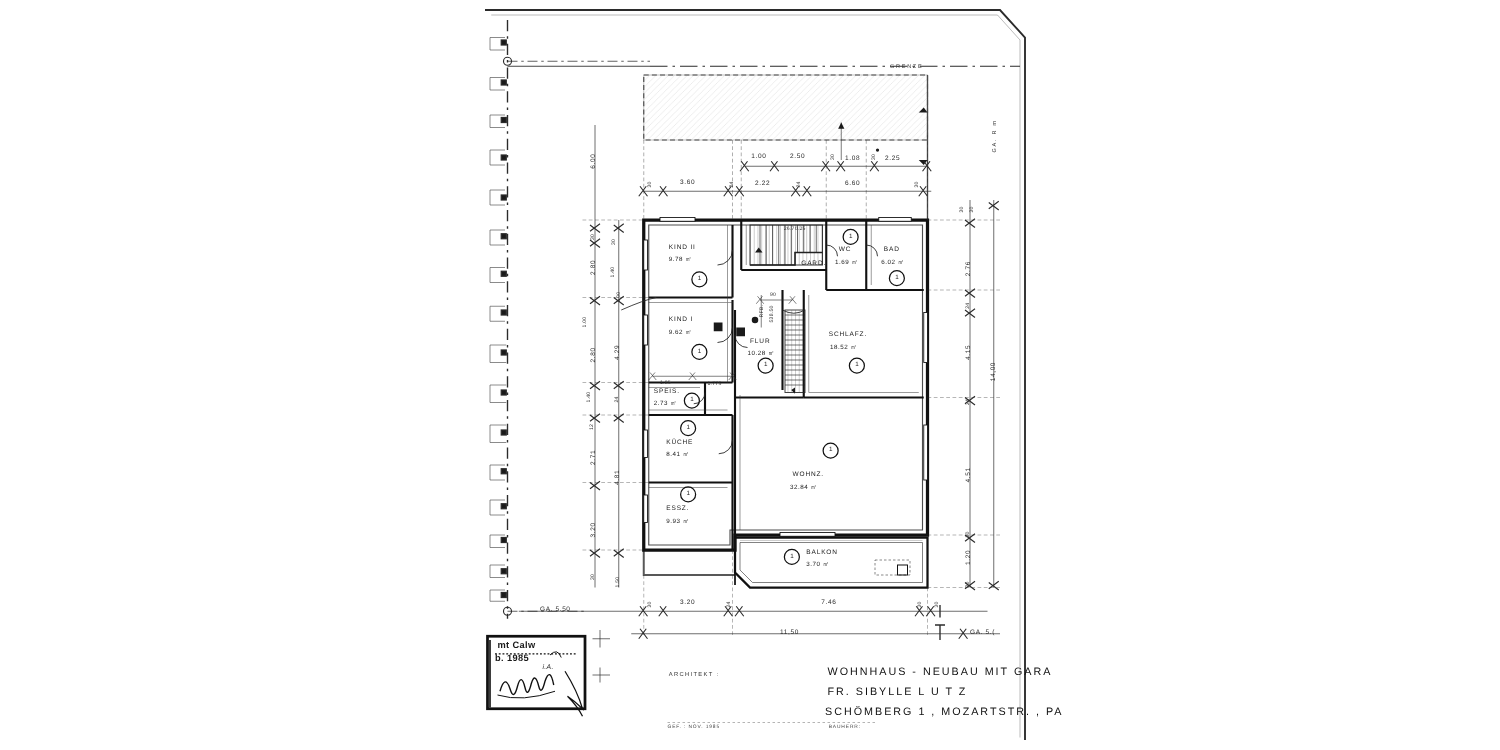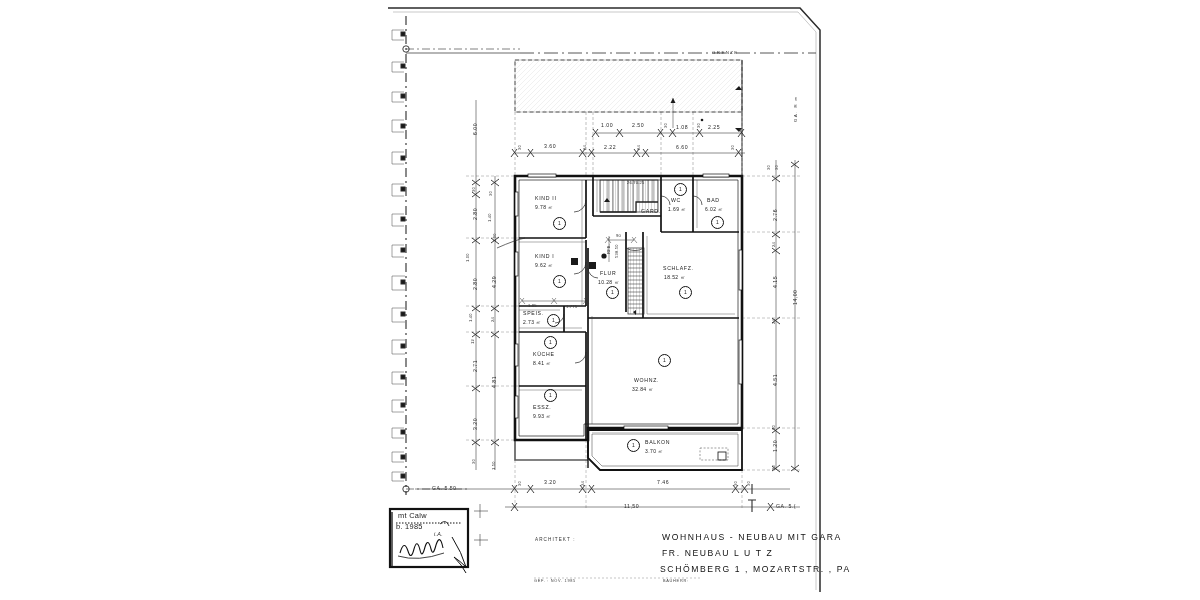--- a/index.html
+++ b/index.html
@@ -18,21 +18,21 @@
   
   .t{position:absolute;white-space:nowrap;color:#1b1b1b;font-family:"Liberation Sans",sans-serif;}
   .room-name{font-size:5.2px;letter-spacing:.7px;}
   .room-area{font-size:5px;letter-spacing:.4px;}
   .dim{font-size:5.2px;letter-spacing:.5px;color:#2a2a2a;}
   .dim-sm{font-size:4.1px;letter-spacing:.2px;color:#333;}
   .vert{transform-origin:0 0;}
   .title-line{font-size:8.6px;letter-spacing:1.6px;color:#111;}
   .meta{font-size:4.6px;letter-spacing:1.1px;color:#333;}
   .meta-sm{font-size:3.9px;letter-spacing:.7px;color:#444;}
-  .stamp-txt{font-size:7.4px;font-weight:normal;letter-spacing:.3px;color:#1a1a1a;}
+  .stamp-txt{font-size:7.4px;font-weight:bold;letter-spacing:.3px;color:#1a1a1a;}
   .stamp-sm{font-size:5.4px;letter-spacing:.3px;color:#222;font-style:italic;}
   .grenze{font-size:4.4px;letter-spacing:1.4px;color:#333;}
 </style>
 </head>
 <body>
 
 <div id="sheet">
 
   <svg class="lyr" width="1200" height="600" viewBox="0 0 1200 600">
     <defs>
@@ -468,17 +468,17 @@
 
     <span class="t stamp-txt" style="left:398px;top:511px;">mt Calw</span>
     <span class="t stamp-txt" style="left:396px;top:522px;">b. 1985</span>
     <span class="t stamp-sm" style="left:434px;top:531px;">i.A.</span>
 
     <span class="t meta" style="left:535px;top:537px;">ARCHITEKT :</span>
     <span class="t meta-sm" style="left:534px;top:578px;">GEF. : NOV. 1985</span>
     <span class="t meta-sm" style="left:663px;top:578px;">BAUHERR:</span>
 
     <span class="t title-line" style="left:662px;top:532px;">WOHNHAUS - NEUBAU  MIT  GARA</span>
-    <span class="t title-line" style="left:662px;top:548px;">FR. NEUBAU  L U T Z</span>
+    <span class="t title-line" style="left:662px;top:548px;">FR. SIBYLLE  L U T Z</span>
     <span class="t title-line" style="left:660px;top:564px;">SCHÖMBERG 1 , MOZARTSTR. , PA</span>
 
   </div>
 </div>
 
 </body></html>

